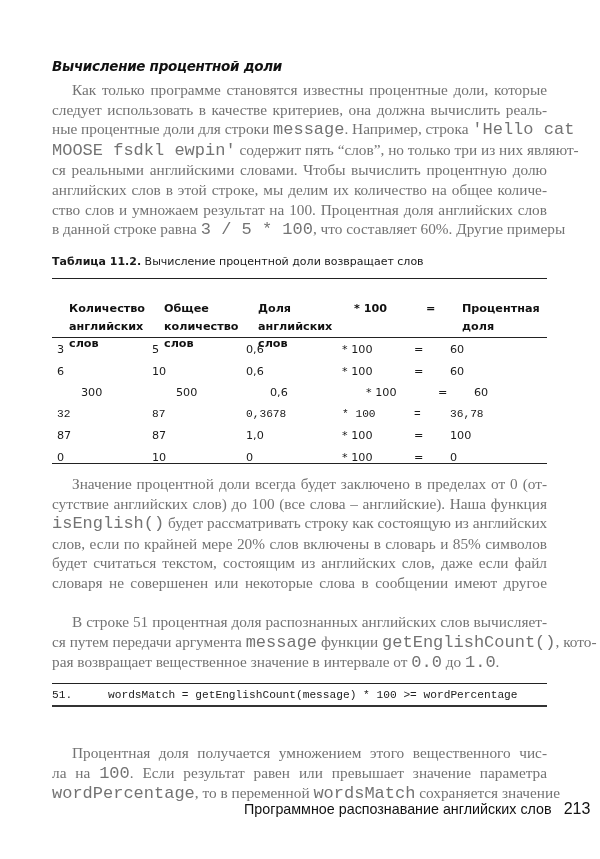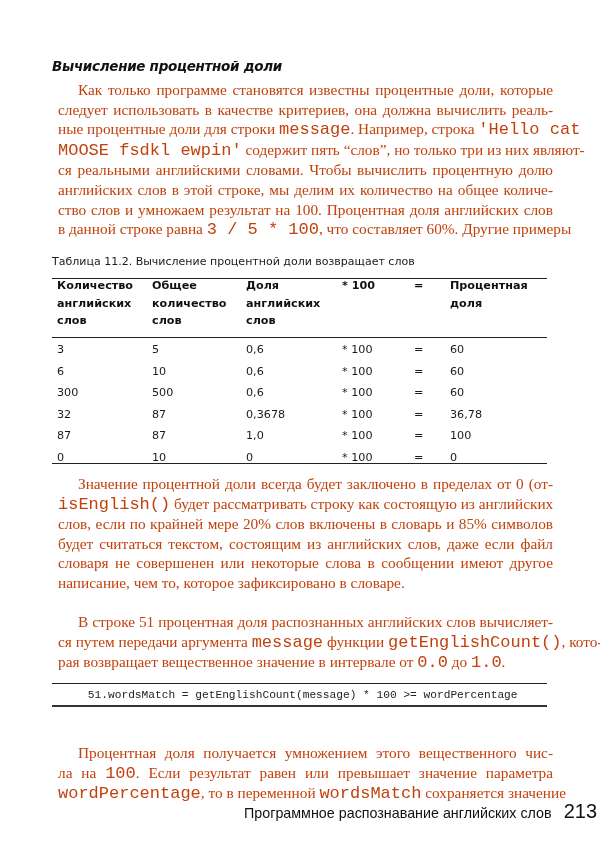--- a/index.html
+++ b/index.html
@@ -4,49 +4,49 @@
 <style>
   html, body { margin: 0; padding: 0; background: #ffffff; }
   body { width: 600px; height: 859px; position: relative; overflow: hidden; color: #1a1a1a; }
   .page { position: absolute; left: 0; top: 0; width: 492px; height: 859px; }
   .heading {
     position: absolute; left: 52px; top: 58px;
     font-family: "DejaVu Sans", sans-serif; font-weight: bold; font-style: italic;
     font-size: 13.5px; letter-spacing: -0.3px; color: #111;
   }
   .para {
-    position: absolute; left: 58px; width: 495px;
+    position: absolute; left: 52px; width: 495px;
     font-family: "Liberation Serif", serif; font-size: 15.3px; line-height: 19.6px;
-    text-align: justify; color: #c2410c;
+    text-align: justify; color: #737373;
   }
   .para .ln { display: block; text-align: justify; text-align-last: justify; white-space: nowrap; }
   .para .ln.last { text-align-last: left; }
   .indent { padding-left: 20px; }
   .mono { font-family: "Liberation Mono", monospace; font-size: 17px; }
   .caption {
     position: absolute; left: 52px; top: 255px;
     font-family: "DejaVu Sans", sans-serif; font-size: 11px; color: #1a1a1a;
   }
-  .caption b { font-weight: normal; }
+  .caption b { font-weight: bold; }
   .rule { position: absolute; left: 52px; width: 495px; background: #222; }
   .tbl { position: absolute; left: 52px; width: 495px; font-family: "DejaVu Sans", sans-serif; font-size: 11.2px; }
   .th { position: absolute; font-weight: bold; line-height: 17.5px; color: #111; }
   .tr { position: absolute; left: 0; width: 495px; height: 21.5px; }
   .td { position: absolute; top: 0; line-height: 21.5px; color: #1a1a1a; }
   .c0 { left: 5px; } .c1 { left: 100px; } .c2 { left: 194px; } .c3 { left: 290px; } .c4 { left: 362px; } .c5 { left: 398px; }
   .code {
     position: absolute; left: 52px; top: 686px; width: 495px;
     font-family: "Liberation Mono", monospace; font-size: 11.2px; color: #222; white-space: pre;
     line-height: 18px;
   }
   .footer {
     position: absolute; top: 800px; left: 244px;
     font-family: "Liberation Sans", sans-serif; font-size: 14.3px; color: #111; white-space: nowrap;
   }
-  .footer .pnum { font-size: 20px; margin-left: 12px; }
+  .footer .pnum { font-size: 16px; margin-left: 12px; }
 </style>
 </head>
 <body>
 
 <div class="page">
 
   <div class="heading">Вычисление процентной доли</div>
 
   <div class="para" style="top:80px;">
     <span class="ln indent">Как только программе становятся известны процентные доли, которые</span>
@@ -56,21 +56,21 @@
     <span class="ln">ся реальными английскими словами. Чтобы вычислить процентную долю</span>
     <span class="ln">английских слов в этой строке, мы делим их количество на общее количе-</span>
     <span class="ln">ство слов и умножаем результат на 100. Процентная доля английских слов</span>
     <span class="ln"><span>в данной строке равна </span><span class="mono">3 / 5 * 100</span><span>, что составляет 60%. Другие примеры</span></span>
   </div>
 
   <div class="caption"><b>Таблица 11.2.</b><span> Вычисление процентной доли возвращает слов</span></div>
 
   <div class="rule" style="top:278px;height:1.3px;"></div>
 
-  <div class="tbl" style="top:277px;height:52px;">
+  <div class="tbl" style="top:300px;height:52px;margin-left:12px;">
     <div class="th c0">
       <div>Количество</div>
       <div>английских</div>
       <div>слов</div>
     </div>
     <div class="th c1">
       <div>Общее</div>
       <div>количество</div>
       <div>слов</div>
     </div>
@@ -103,29 +103,29 @@
       <span class="td c5">60</span>
     </div>
     <div class="tr" style="top:21.5px;">
       <span class="td c0">6</span>
       <span class="td c1">10</span>
       <span class="td c2">0,6</span>
       <span class="td c3">* 100</span>
       <span class="td c4">=</span>
       <span class="td c5">60</span>
     </div>
-    <div class="tr" style="top:43px;">
+    <div class="tr" style="top:43px;margin-left:24px;">
       <span class="td c0">300</span>
       <span class="td c1">500</span>
       <span class="td c2">0,6</span>
       <span class="td c3">* 100</span>
       <span class="td c4">=</span>
       <span class="td c5">60</span>
     </div>
-    <div class="tr" style="top:64.5px;">
+    <div class="tr" style="top:64.5px;font-family:Liberation Mono, monospace;">
       <span class="td c0">32</span>
       <span class="td c1">87</span>
       <span class="td c2">0,3678</span>
       <span class="td c3">* 100</span>
       <span class="td c4">=</span>
       <span class="td c5">36,78</span>
     </div>
     <div class="tr" style="top:86px;">
       <span class="td c0">87</span>
       <span class="td c1">87</span>
@@ -141,35 +141,35 @@
       <span class="td c3">* 100</span>
       <span class="td c4">=</span>
       <span class="td c5">0</span>
     </div>
   </div>
 
   <div class="rule" style="top:463px;height:1.3px;"></div>
 
   <div class="para" style="top:474px;">
     <span class="ln indent">Значение процентной доли всегда будет заключено в пределах от 0 (от-</span>
+    <span class="ln">сутствие английских слов) до 100 (все слова – английские). Наша функция</span>
     <span class="ln"><span class="mono">isEnglish()</span><span> будет рассматривать строку как состоящую из английских</span></span>
     <span class="ln">слов, если по крайней мере 20% слов включены в словарь и 85% символов</span>
     <span class="ln">будет считаться текстом, состоящим из английских слов, даже если файл</span>
     <span class="ln">словаря не совершенен или некоторые слова в сообщении имеют другое</span>
-    <span class="ln last">написание, чем то, которое зафиксировано в словаре.</span>
   </div>
 
   <div class="para" style="top:612px;">
     <span class="ln indent">В строке 51 процентная доля распознанных английских слов вычисляет-</span>
     <span class="ln"><span>ся путем передачи аргумента </span><span class="mono">message</span><span> функции </span><span class="mono">getEnglishCount()</span><span>, кото-</span></span>
     <span class="ln last"><span>рая возвращает вещественное значение в интервале от </span><span class="mono">0.0</span><span> до </span><span class="mono">1.0</span><span>.</span></span>
   </div>
 
   <div class="rule" style="top:683px;height:1.3px;"></div>
-  <div class="code"><span style="display:inline-block;width:56px;text-align:right;">51.</span><span>wordsMatch = getEnglishCount(message) * 100 &gt;= wordPercentage</span></div>
+  <div class="code"><span style="display:inline-block;width:56px;">51.</span><span>wordsMatch = getEnglishCount(message) * 100 &gt;= wordPercentage</span></div>
   <div class="rule" style="top:705px;height:2px;background:#333;"></div>
 
   <div class="para" style="top:715px;margin-top:28px;">
     <span class="ln indent">Процентная доля получается умножением этого вещественного чис-</span>
     <span class="ln"><span>ла на </span><span class="mono">100</span><span>. Если результат равен или превышает значение параметра</span></span>
     <span class="ln"><span class="mono">wordPercentage</span><span>, то в переменной </span><span class="mono">wordsMatch</span><span> сохраняется значение</span></span>
   </div>
 
   <div class="footer"><span>Программное распознавание английских слов</span><span class="pnum">213</span></div>
 

